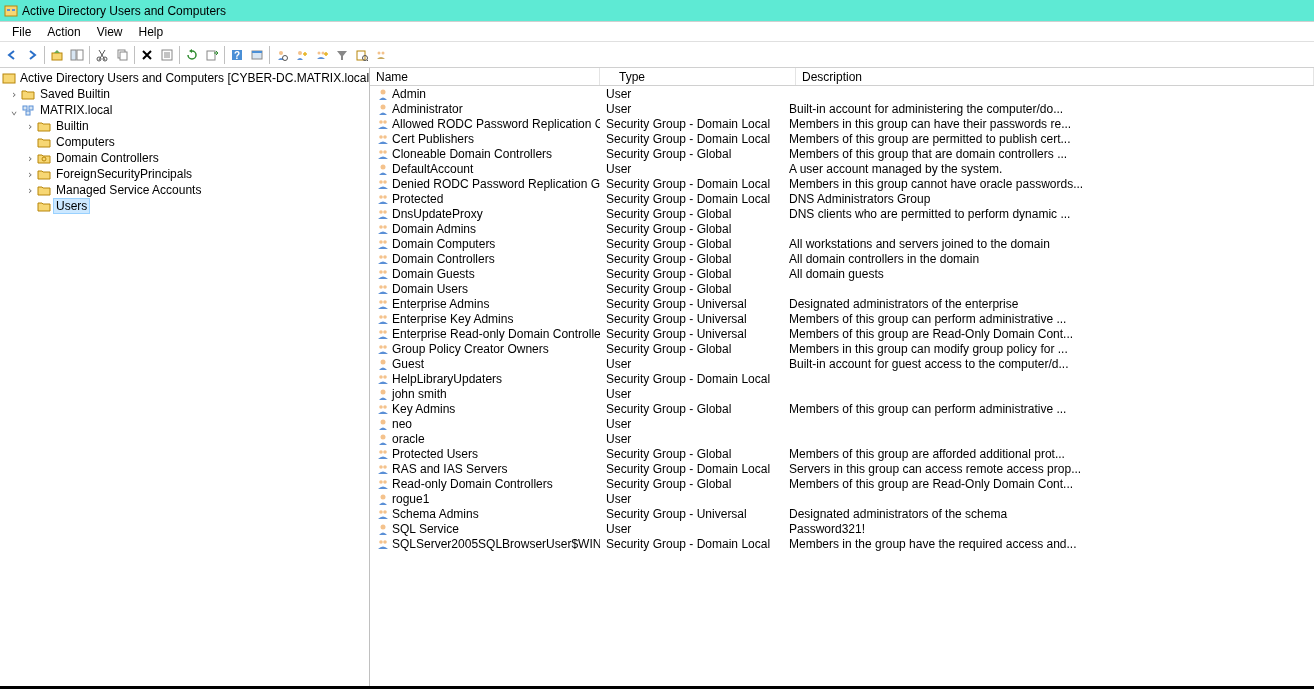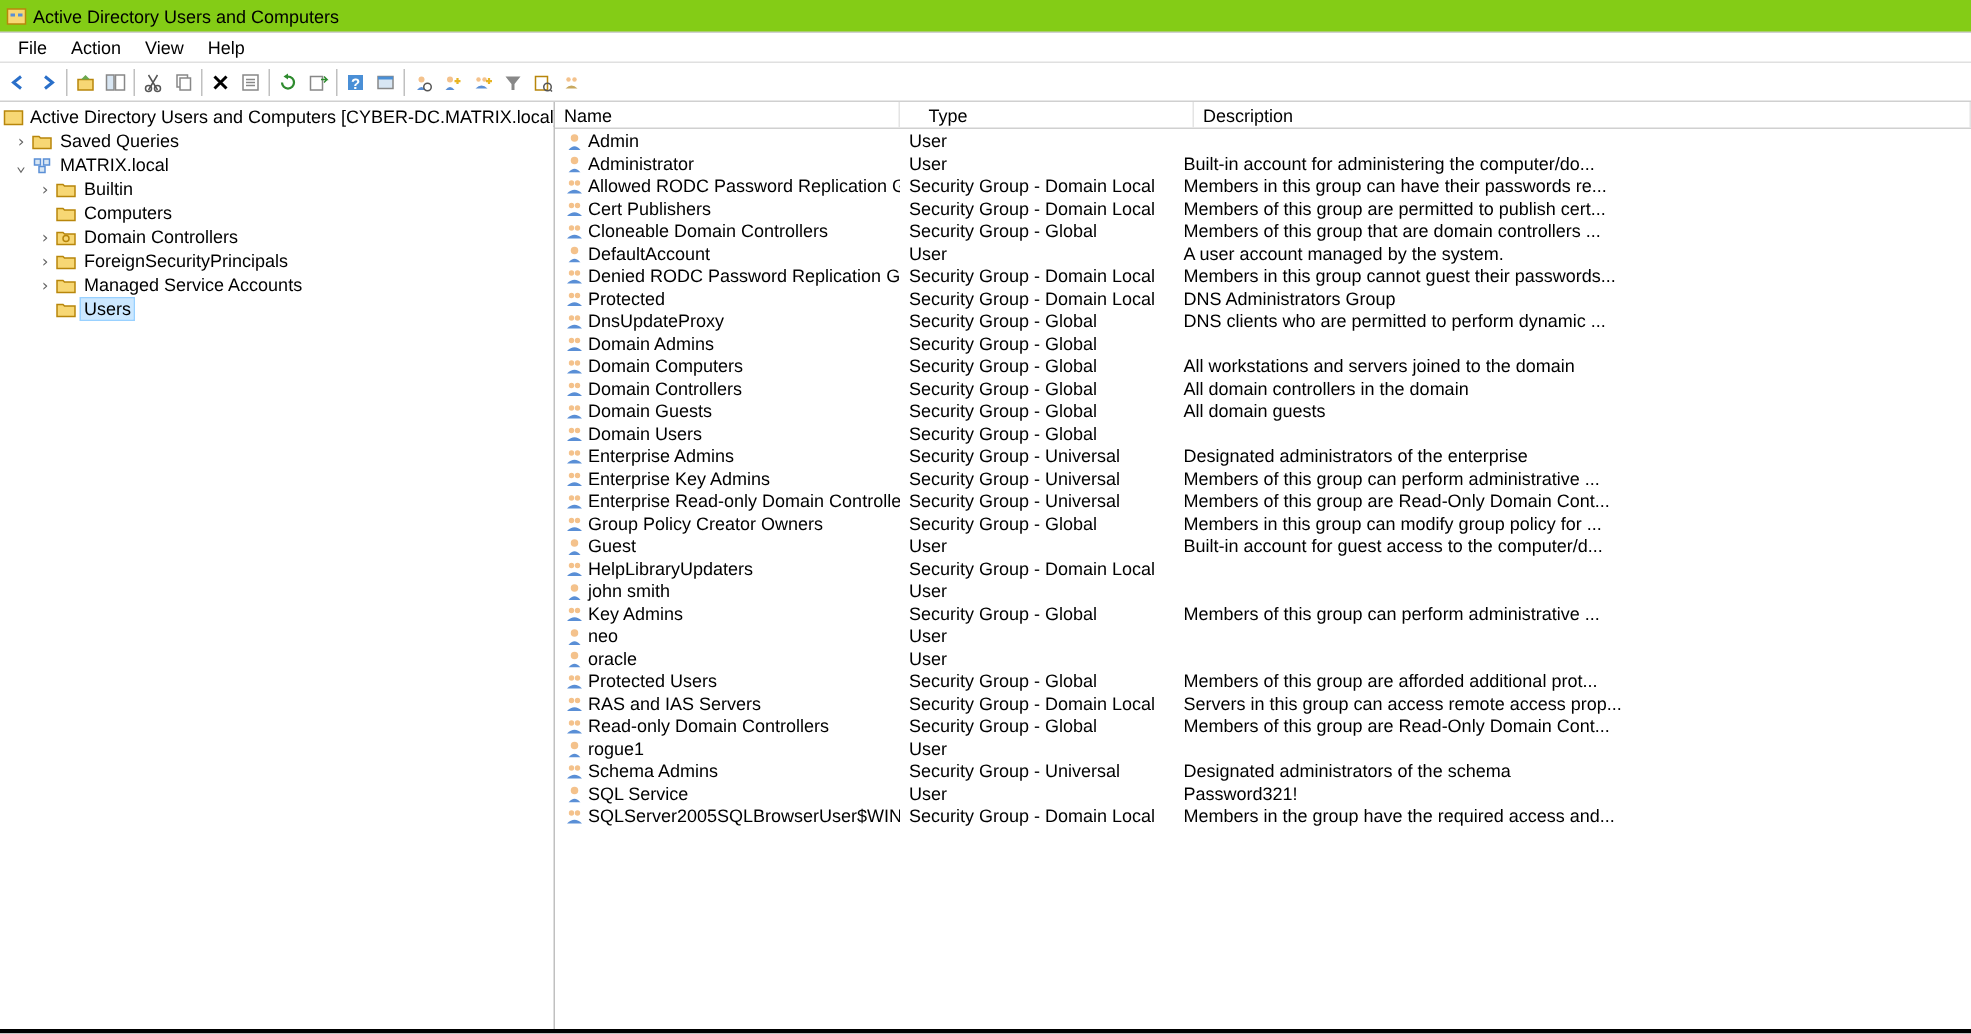--- a/index.html
+++ b/index.html
@@ -8,21 +8,21 @@
   font-size: 12px;
   background: #fff;
   color: #000;
   width: 1314px;
   height: 689px;
   overflow: hidden;
   display: flex;
   flex-direction: column;
 }
 .title-bar {
-  background: #84cc16;
+  background: #5eead4;
   border-bottom: 1px solid #d0d0d0;
   height: 22px;
   display: flex;
   align-items: center;
   padding: 0 4px;
 }
 .title-icon {
   width: 14px; height: 14px;
   margin-right: 4px;
 }
@@ -246,21 +246,21 @@
         </span>
       <span class="tree-label">Active Directory Users and Computers [CYBER-DC.MATRIX.local]</span>
     </div>
     <div class="tree-row" style="padding-left:8px">
       <span class="tree-expander">›</span>
       <span class="tree-icon">
           <svg width="14" height="12">
             <path d="M1 3 L5 3 L6 4 L13 4 L13 11 L1 11 Z" fill="#f7d774" stroke="#b8860b"></path>
           </svg>
         </span>
-      <span class="tree-label">Saved Queries</span>
+      <span class="tree-label">Saved Builtin</span>
     </div>
     <div class="tree-row" style="padding-left:8px">
       <span class="tree-expander">⌄</span>
       <span class="tree-icon">
           <svg width="14" height="12">
             <rect x="2" y="2" width="4" height="4" fill="#d8e6f3" stroke="#5a8fd6"></rect>
             <rect x="8" y="2" width="4" height="4" fill="#d8e6f3" stroke="#5a8fd6"></rect>
             <rect x="5" y="7" width="4" height="4" fill="#d8e6f3" stroke="#5a8fd6"></rect>
           </svg>
         </span>
@@ -416,21 +416,21 @@
             <span class="row-icon">
               <svg width="12" height="12">
                 <circle cx="4" cy="4" r="1.8" fill="#f4c28c"></circle>
                 <circle cx="8" cy="4" r="1.8" fill="#f4c28c"></circle>
                 <path d="M1 11 Q6 6 11 11" fill="#5a8fd6"></path>
               </svg>
             </span>
             <span>Denied RODC Password Replication Group</span>
           </div>
           <div class="cell cell-type">Security Group - Domain Local</div>
-          <div class="cell cell-desc">Members in this group cannot guest their passwords...</div>
+          <div class="cell cell-desc">Members in this group cannot have oracle passwords...</div>
         </div>
         <div class="list-row">
           <div class="cell cell-name">
             <span class="row-icon">
               <svg width="12" height="12">
                 <circle cx="4" cy="4" r="1.8" fill="#f4c28c"></circle>
                 <circle cx="8" cy="4" r="1.8" fill="#f4c28c"></circle>
                 <path d="M1 11 Q6 6 11 11" fill="#5a8fd6"></path>
               </svg>
             </span>

